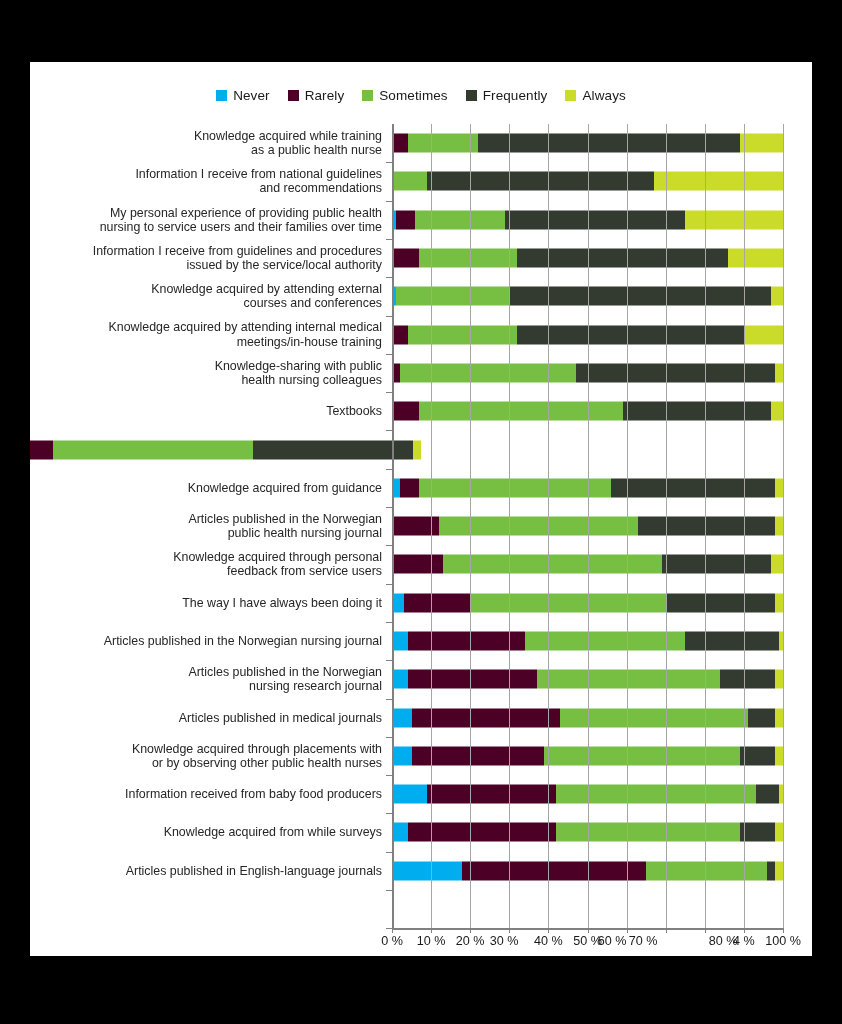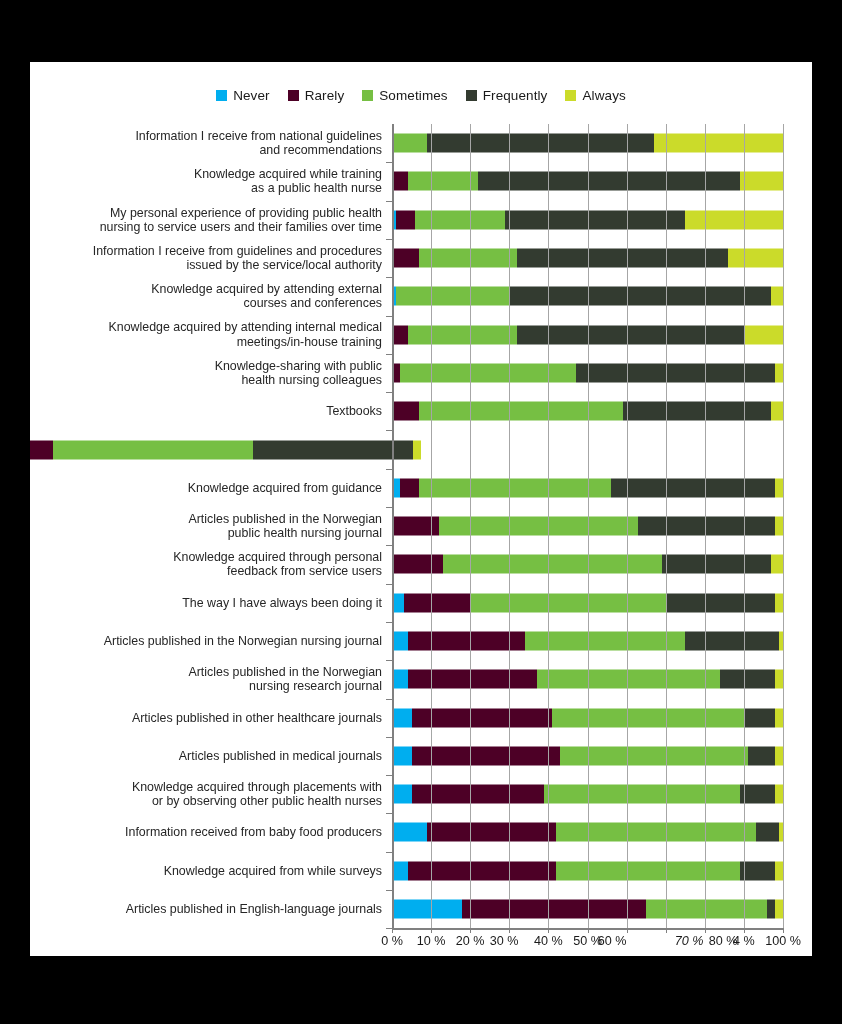--- a/index.html
+++ b/index.html
@@ -172,39 +172,39 @@
         </div>
         <div class="legend-item">
           <span class="legend-swatch" style="background: rgb(203, 219, 42);"></span>
           <span class="legend-label">Always</span>
         </div>
       </div>
 
     <div class="chart">
       <div class="rows" id="rows">
           <div class="row">
-            <div class="row-label">Information I receive from national guidelines
-and recommendations</div>
-            <div class="bar-area">
-              <div class="bar">
-                <div class="seg" title="Sometimes: 9 %" style="width: 9%; background: rgb(118, 191, 67);"></div>
-                <div class="seg" title="Frequently: 58 %" style="width: 58%; background: rgb(51, 59, 48);"></div>
-                <div class="seg" title="Always: 33 %" style="width: 33%; background: rgb(203, 219, 42);"></div>
-              </div>
-            </div>
-          </div>
-          <div class="row">
             <div class="row-label">Knowledge acquired while training
 as a public health nurse</div>
             <div class="bar-area">
               <div class="bar">
                 <div class="seg" title="Rarely: 4 %" style="width: 4%; background: rgb(77, 0, 38);"></div>
                 <div class="seg" title="Sometimes: 18 %" style="width: 18%; background: rgb(118, 191, 67);"></div>
                 <div class="seg" title="Frequently: 67 %" style="width: 67%; background: rgb(51, 59, 48);"></div>
                 <div class="seg" title="Always: 11 %" style="width: 11%; background: rgb(203, 219, 42);"></div>
+              </div>
+            </div>
+          </div>
+          <div class="row">
+            <div class="row-label">Information I receive from national guidelines
+and recommendations</div>
+            <div class="bar-area">
+              <div class="bar">
+                <div class="seg" title="Sometimes: 9 %" style="width: 9%; background: rgb(118, 191, 67);"></div>
+                <div class="seg" title="Frequently: 58 %" style="width: 58%; background: rgb(51, 59, 48);"></div>
+                <div class="seg" title="Always: 33 %" style="width: 33%; background: rgb(203, 219, 42);"></div>
               </div>
             </div>
           </div>
           <div class="row">
             <div class="row-label">My personal experience of providing public health
 nursing to service users and their families over time</div>
             <div class="bar-area">
               <div class="bar">
                 <div class="seg" title="Never: 1 %" style="width: 1%; background: rgb(0, 174, 239);"></div>
                 <div class="seg" title="Rarely: 5 %" style="width: 5%; background: rgb(77, 0, 38);"></div>
@@ -345,32 +345,20 @@
           </div>
           <div class="row">
             <div class="row-label">Articles published in the Norwegian
 nursing research journal</div>
             <div class="bar-area">
               <div class="bar">
                 <div class="seg" title="Never: 4 %" style="width: 4%; background: rgb(0, 174, 239);"></div>
                 <div class="seg" title="Rarely: 33 %" style="width: 33%; background: rgb(77, 0, 38);"></div>
                 <div class="seg" title="Sometimes: 47 %" style="width: 47%; background: rgb(118, 191, 67);"></div>
                 <div class="seg" title="Frequently: 14 %" style="width: 14%; background: rgb(51, 59, 48);"></div>
-                <div class="seg" title="Always: 2 %" style="width: 2%; background: rgb(203, 219, 42);"></div>
-              </div>
-            </div>
-          </div>
-          <div class="row">
-            <div class="row-label">Articles published in other healthcare journals</div>
-            <div class="bar-area">
-              <div class="bar">
-                <div class="seg" title="Never: 5 %" style="width: 5%; background: rgb(0, 174, 239);"></div>
-                <div class="seg" title="Rarely: 36 %" style="width: 36%; background: rgb(77, 0, 38);"></div>
-                <div class="seg" title="Sometimes: 49 %" style="width: 49%; background: rgb(118, 191, 67);"></div>
-                <div class="seg" title="Frequently: 8 %" style="width: 8%; background: rgb(51, 59, 48);"></div>
                 <div class="seg" title="Always: 2 %" style="width: 2%; background: rgb(203, 219, 42);"></div>
               </div>
             </div>
           </div>
           <div class="row">
             <div class="row-label">Articles published in medical journals</div>
             <div class="bar-area">
               <div class="bar">
                 <div class="seg" title="Never: 5 %" style="width: 5%; background: rgb(0, 174, 239);"></div>
                 <div class="seg" title="Rarely: 38 %" style="width: 38%; background: rgb(77, 0, 38);"></div>
@@ -458,21 +446,21 @@
           <div class="tick" style="left: 753px;"></div>
         </div>
       <div class="xlabels" id="xlabels">
           <div class="xlabel" style="left: 362px;">0 %</div>
           <div class="xlabel" style="left: 401.1px;">10 %</div>
           <div class="xlabel" style="left: 440.2px;">20 %</div>
           <div class="xlabel" style="left: 474px;">30 %</div>
           <div class="xlabel" style="left: 518.4px;">40 %</div>
           <div class="xlabel" style="left: 557.5px;">50 %</div>
           <div class="xlabel" style="left: 582px;">60 %</div>
-          <div class="xlabel" style="left: 659px; font-style: italic;">70 %</div>
+          <div class="xlabel" style="left: 613px;">70 %</div>
           <div class="xlabel" style="left: 693px;">80 %</div>
           <div class="xlabel" style="left: 713.9px;">4 %</div>
           <div class="xlabel" style="left: 753px;">100 %</div>
         </div>
     <div class="ylabel-tick" style="top: 56.3px;"></div>
         <div class="ylabel-tick" style="top: 94.6px;"></div>
         <div class="ylabel-tick" style="top: 132.9px;"></div>
         <div class="ylabel-tick" style="top: 171.2px;"></div>
         <div class="ylabel-tick" style="top: 209.5px;"></div>
         <div class="ylabel-tick" style="top: 247.8px;"></div>

